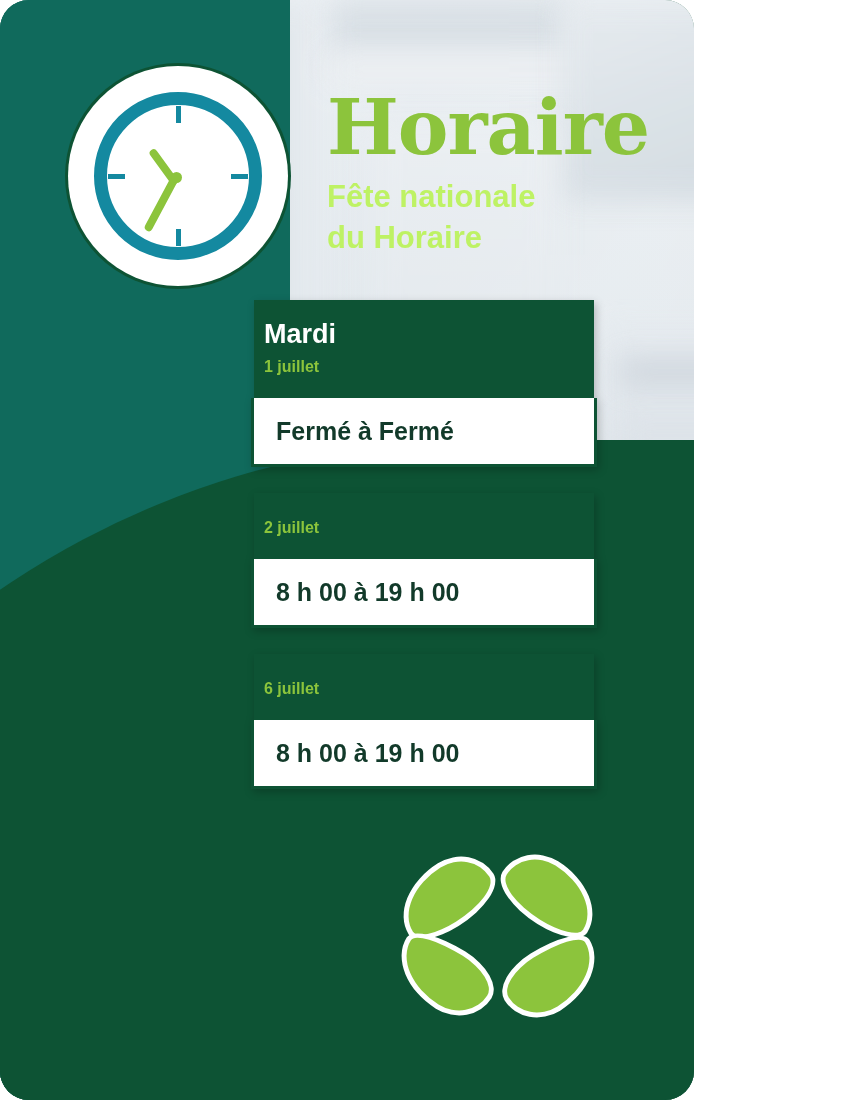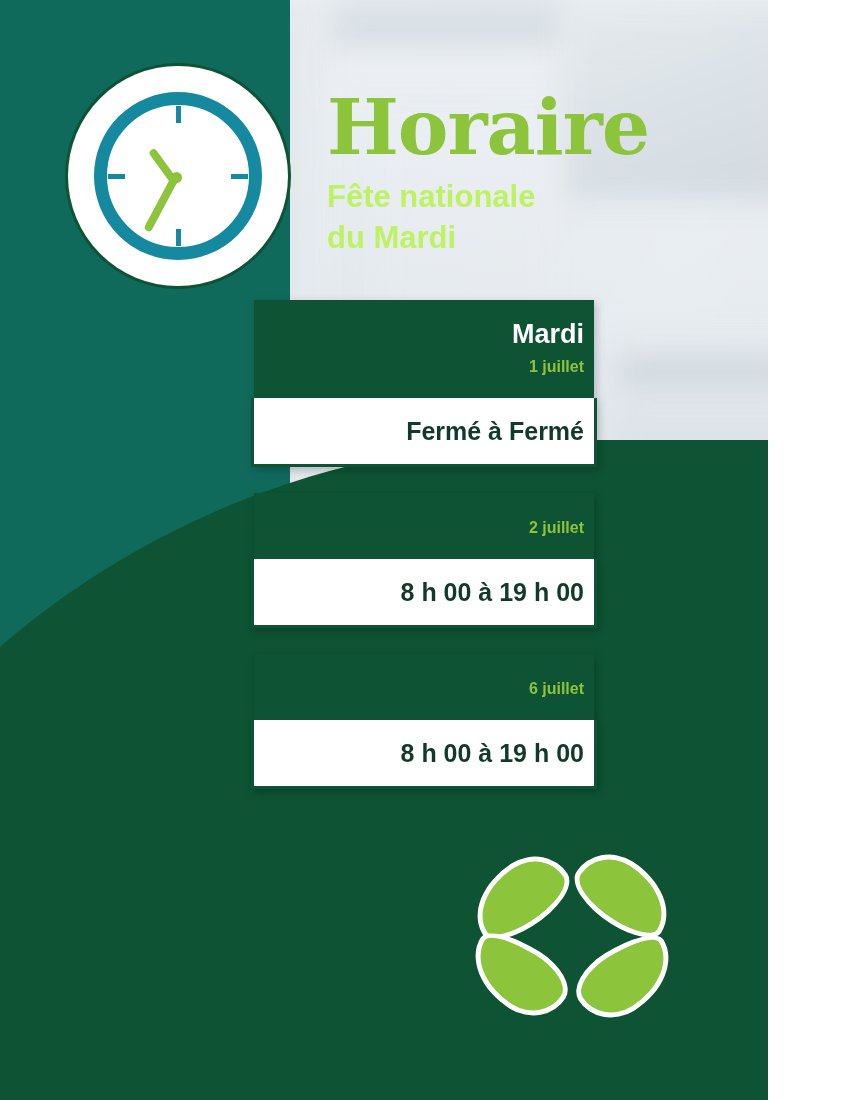--- a/index.html
+++ b/index.html
@@ -5,24 +5,25 @@
   html, body {
     margin: 0;
     padding: 0;
     background: #ffffff;
   }
   body {
     font-family: "Liberation Sans", sans-serif;
   }
   .poster {
     position: relative;
-    width: 768px;
+    width: 694px;
     height: 1100px;
     overflow: hidden;
     background: #0d5334;
+    border-radius: 29px;
   }
 
   
   .bg-photo {
     position: absolute;
     inset: 0;
     background:
       linear-gradient(115deg, rgba(255,255,255,0.30) 0%, rgba(255,255,255,0.06) 38%, rgba(255,255,255,0.22) 62%, rgba(255,255,255,0.05) 100%),
       linear-gradient(180deg, #e9eef2 0%, #dfe6eb 35%, #cfd8de 70%, #c3ccd3 100%);
     filter: blur(0px);
@@ -188,41 +189,41 @@
     top: 300px;
     width: 340px;
   }
   .card {
     margin-bottom: 26px;
     filter: drop-shadow(2px 3px 4px rgba(0,0,0,0.22));
   }
   .card-head {
     background: #0d5334;
     padding: 18px 10px 16px 10px;
-    text-align: right;
+    text-align: left;
   }
   .card-day {
     font-size: 27px;
     font-weight: bold;
     color: #ffffff;
     line-height: 32px;
   }
   .card-date {
     font-size: 16px;
     font-weight: bold;
     color: #8cc43c;
     line-height: 30px;
     margin-top: 2px;
   }
   .card-body {
     background: #ffffff;
     border: 3px solid #0d5334;
     border-top: none;
-    padding: 18px 10px 18px 10px;
-    text-align: right;
+    padding: 18px 10px 18px 22px;
+    text-align: left;
     margin: 0 -3px;
   }
   .card-hours {
     font-size: 25px;
     font-weight: bold;
     color: #123a2a;
     line-height: 30px;
   }
 
   
@@ -296,21 +297,21 @@
     <div class="tick tick-right"></div>
     <div class="hand hand-hour"></div>
     <div class="hand hand-min"></div>
     <div class="hand hand-cap"></div>
   </div>
 
   <div class="header">
     <h1 class="title">Horaire</h1>
     <div class="subtitle">
       <div>Fête nationale</div>
-      <div>du Mardi</div>
+      <div>du Horaire</div>
     </div>
   </div>
 
   <div class="cards">
 
     <div class="card">
       <div class="card-head">
         <div class="card-day">Mardi</div>
         <div class="card-date">1 juillet</div>
       </div>

